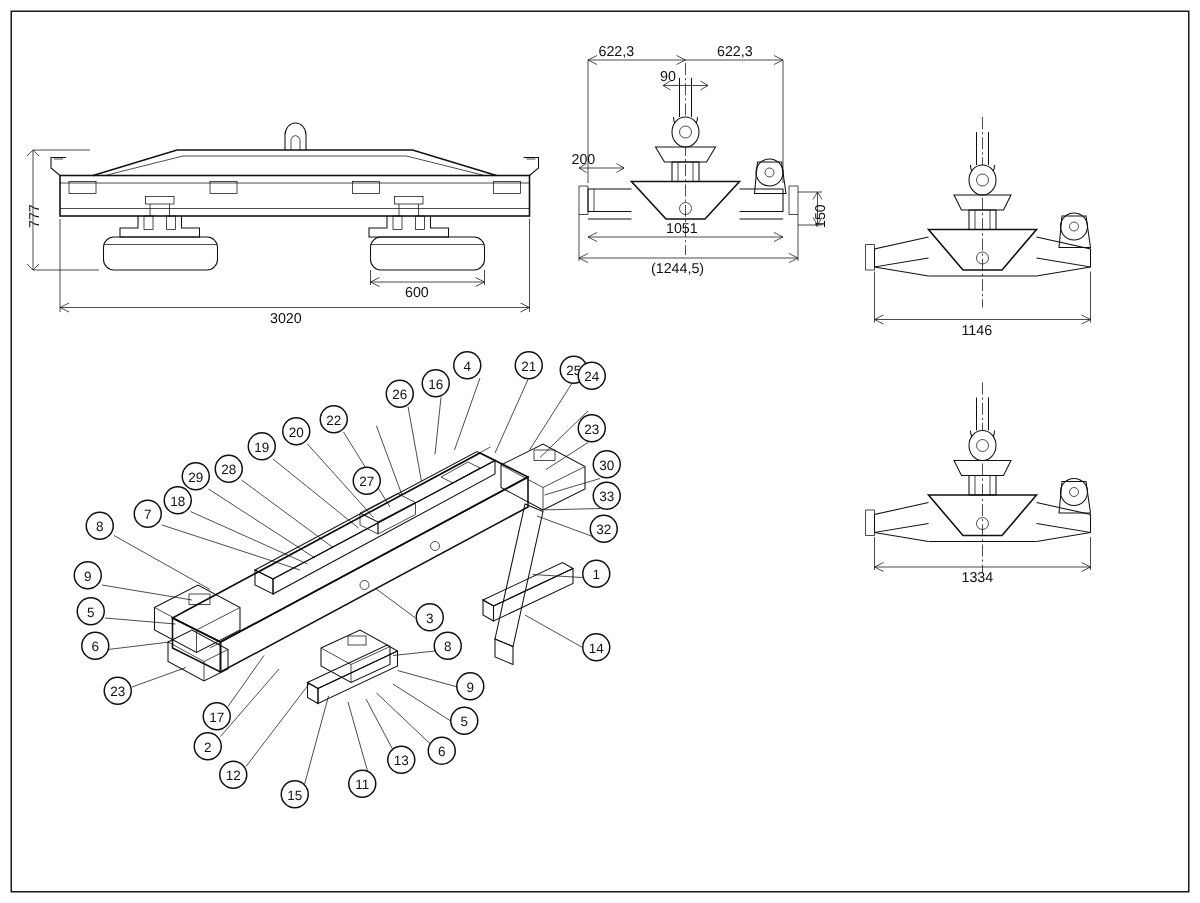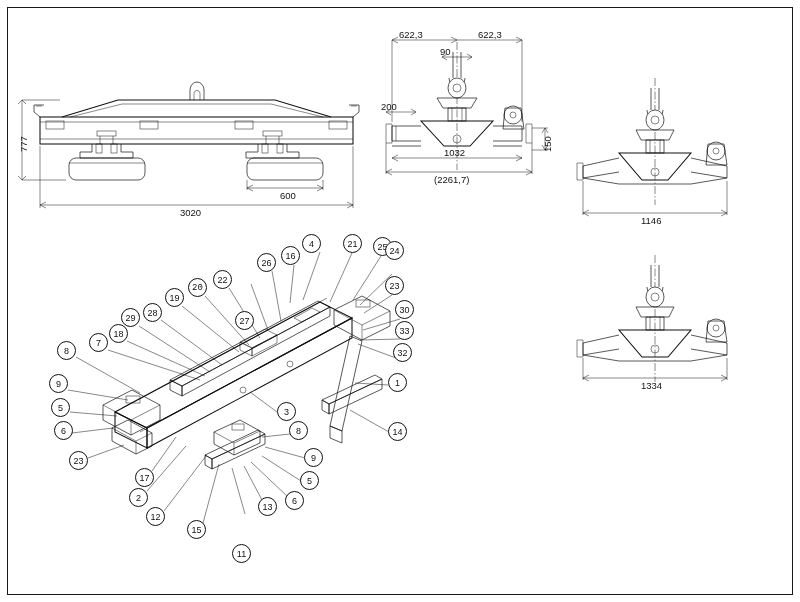--- a/index.html
+++ b/index.html
@@ -315,44 +315,44 @@
       <path class="lead" d="M147 491 L186 446"></path>
       <path class="lead" d="M262 500 L244 466"></path>
       <path class="lead" d="M164 511 L206 456"></path>
       <path class="lead" d="M245 514 L232 468"></path>
       <path class="lead" d="M203 523 L219 464"></path>
     </g>
   </svg>
 
   <div class="dim rot" style="left:18px;top:152px;">777</div>
   <div class="dim" style="left:180px;top:207px;">3020</div>
-  <div class="dim" style="left:280px;top:190px;">600</div>
+  <div class="dim" style="left:270px;top:190px;">600</div>
 
   <div class="dim" style="left:399px;top:29px;">622,3</div>
   <div class="dim" style="left:478px;top:29px;">622,3</div>
   <div class="dim" style="left:440px;top:46px;">90</div>
   <div class="dim" style="left:381px;top:101px;">200</div>
   <div class="dim rot" style="left:542px;top:152px;">150</div>
-  <div class="dim" style="left:444px;top:147px;">1032</div>
-  <div class="dim" style="left:434px;top:174px;">(2261,7)</div>
+  <div class="dim" style="left:444px;top:147px;">1051</div>
+  <div class="dim" style="left:434px;top:174px;">(1244,5)</div>
 
   <div class="dim" style="left:641px;top:215px;">1146</div>
   <div class="dim" style="left:641px;top:380px;">1334</div>
 
   <div id="balloon-layer">
       <div class="balloon" style="left: 302px; top: 234px;">4</div>
       <div class="balloon" style="left: 343px; top: 234px;">21</div>
       <div class="balloon" style="left: 373px; top: 237px;">25</div>
       <div class="balloon" style="left: 385px; top: 241px;">24</div>
       <div class="balloon" style="left: 281px; top: 246px;">16</div>
       <div class="balloon" style="left: 257px; top: 253px;">26</div>
       <div class="balloon" style="left: 385px; top: 276px;">23</div>
       <div class="balloon" style="left: 235px; top: 266px; margin-top: 45px;">27</div>
       <div class="balloon" style="left: 213px; top: 270px;">22</div>
-      <div class="balloon" style="left: 188px; top: 278px; font-family: Liberation Mono, monospace;">20</div>
+      <div class="balloon" style="left: 188px; top: 278px;">20</div>
       <div class="balloon" style="left: 165px; top: 288px;">19</div>
       <div class="balloon" style="left: 395px; top: 300px;">30</div>
       <div class="balloon" style="left: 143px; top: 303px;">28</div>
       <div class="balloon" style="left: 121px; top: 308px;">29</div>
       <div class="balloon" style="left: 395px; top: 321px;">33</div>
       <div class="balloon" style="left: 89px; top: 333px;">7</div>
       <div class="balloon" style="left: 109px; top: 324px; text-align: center;">18</div>
       <div class="balloon" style="left: 57px; top: 341px;">8</div>
       <div class="balloon" style="left: 393px; top: 343px;">32</div>
       <div class="balloon" style="left: 49px; top: 374px;">9</div>
@@ -363,16 +363,16 @@
       <div class="balloon" style="left: 289px; top: 421px;">8</div>
       <div class="balloon" style="left: 388px; top: 422px;">14</div>
       <div class="balloon" style="left: 304px; top: 448px;">9</div>
       <div class="balloon" style="left: 69px; top: 451px;">23</div>
       <div class="balloon" style="left: 300px; top: 471px;">5</div>
       <div class="balloon" style="left: 135px; top: 468px;">17</div>
       <div class="balloon" style="left: 285px; top: 491px;">6</div>
       <div class="balloon" style="left: 129px; top: 488px;">2</div>
       <div class="balloon" style="left: 258px; top: 497px;">13</div>
       <div class="balloon" style="left: 146px; top: 507px;">12</div>
-      <div class="balloon" style="left: 232px; top: 513px; margin-top: 31px;">11</div>
+      <div class="balloon" style="left: 232px; top: 513px;">11</div>
       <div class="balloon" style="left: 187px; top: 520px;">15</div>
     </div>
 </div>
 
 </body></html>

